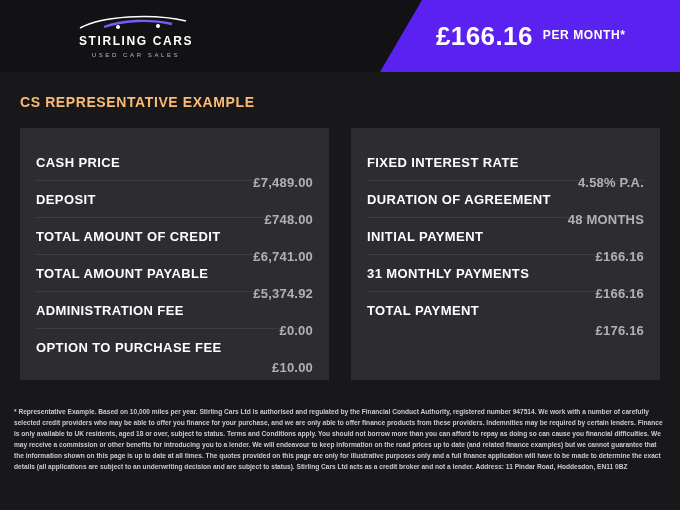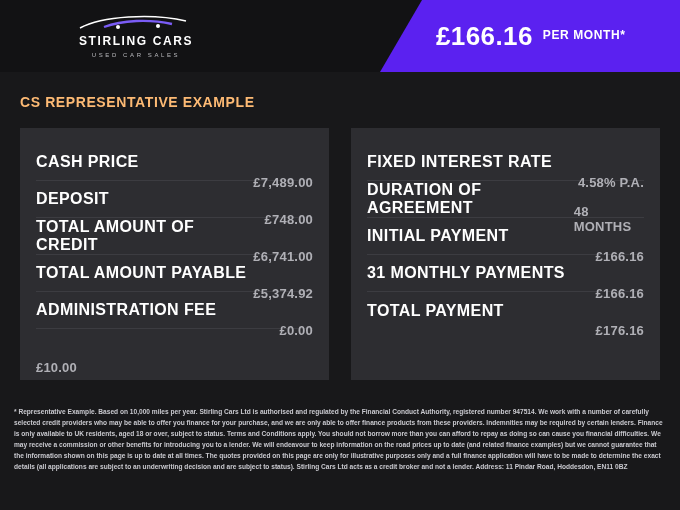--- a/index.html
+++ b/index.html
@@ -111,21 +111,21 @@
   .row {
     display: flex;
     align-items: center;
     justify-content: space-between;
     height: 37px;
     border-bottom: 1px solid #3c3c41;
   }
   .row:last-child { border-bottom: none; }
   .row-label {
     color: #ffffff;
-    font-size: 16px;
+    font-size: 13px;
     font-weight: bold;
     letter-spacing: 0.4px;
   }
   .row-value {
     color: #b0b0b6;
     font-size: 13px;
     font-weight: bold;
     letter-spacing: 0.2px;
     margin-top: 40px;
   }
@@ -186,20 +186,21 @@
       </div>
       <div class="row">
         <span class="row-label">TOTAL AMOUNT PAYABLE</span>
         <span class="row-value">£5,374.92</span>
       </div>
       <div class="row">
         <span class="row-label">ADMINISTRATION FEE</span>
         <span class="row-value">£0.00</span>
       </div>
       <div class="row">
+        <span class="row-label">OPTION TO PURCHASE FEE</span>
         <span class="row-value">£10.00</span>
       </div>
     </div>
 
     <div class="panel">
       <div class="row">
         <span class="row-label">FIXED INTEREST RATE</span>
         <span class="row-value">4.58% P.A.</span>
       </div>
       <div class="row">

